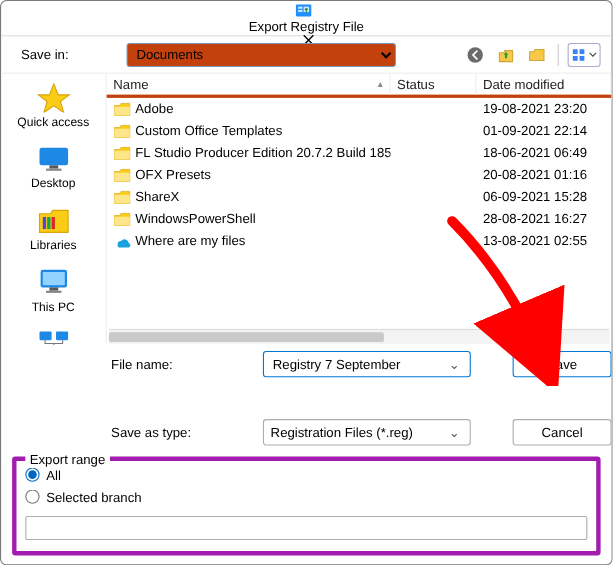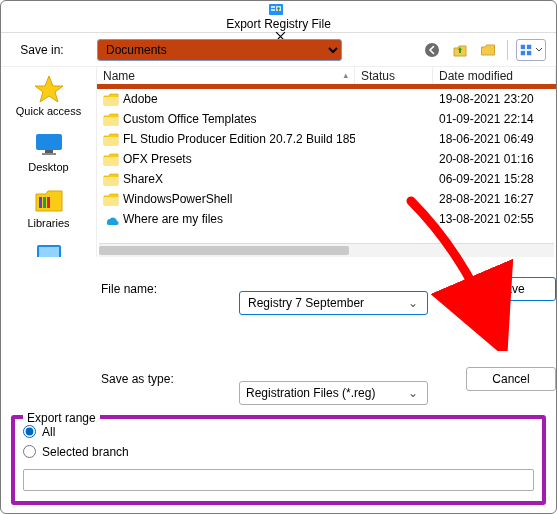--- a/index.html
+++ b/index.html
@@ -14,59 +14,59 @@
     flex-direction: column;
   }
   .titlebar .app-icon { width: 16px; height: 16px; margin-right: 6px; }
   .titlebar .title { flex: 1; font-size: 12px; color: #000; }
   .titlebar .close { width: 40px; height: 28px; display: flex; align-items: center; justify-content: center; margin-right:-4px;}
   .titlebar .close svg { width: 11px; height: 11px; }
 
   .toprow {
     height: 34px; display: flex; align-items: center; padding: 0 10px 0 0; gap: 6px; border-bottom: 1px solid #eee;
   }
-  .toprow .label { width: 90px; text-align: center; padding-right: 8px; }
+  .toprow .label { width: 90px; text-align: left; padding-right: 8px; margin-left: 18px; }
   .toprow select {
     flex: 0 0 245px; height: 22px; border: 1px solid #7a99c2; border-radius: 3px; padding: 0 4px; background:#c2410c;
   }
   .toprow .spacer{ flex:1; }
   .toprow .toolbtn { width: 22px; height: 22px; display: flex; align-items:center; justify-content:center; }
   .toprow .toolbtn svg { width:16px; height:16px; }
   .toprow .sep { width:1px; height:20px; background:#ccc; margin:0 2px; }
   .toprow .viewdd { display:flex; align-items:center; border:1px solid #aac; border-radius:3px; height:22px; padding:0 2px; gap:2px;}
   .toprow .viewdd svg{ width:14px;height:14px; }
   .toprow .viewdd .chev{width:8px;}
 
   .middle { flex: 1; display: flex; overflow:hidden; }
   .places { width: 95px; display: flex; flex-direction: column; align-items: center; padding: 4px 0; gap: 2px; overflow:auto;}
   .place { width: 80px; text-align: center; padding: 2px 0 8px 0; }
   .place .picon { width: 36px; height: 30px; margin: 0 auto 2px auto; display:flex;align-items:center;justify-content:center;}
   .place .picon svg { width:32px; height:28px; }
   .place .plabel { font-size: 11px; color:#000; }
 
   .filearea { flex: 1; border-left: 1px solid #eee; display:flex; flex-direction:column; min-width:0;}
-  .cols { display:flex; height:22px; border-bottom:5px solid #c2410c; align-items:center; font-size:12px; color:#222;}
+  .cols { display:flex; height:22px; border-bottom:3px solid #c2410c; align-items:center; font-size:12px; color:#222;}
   .cols .c { padding: 0 6px; border-right:1px solid #eee; display:flex; align-items:center; height:100%;}
   .c-name{ flex:0 0 258px; } .c-status{ flex:0 0 78px;} .c-date{ flex:1;}
   .sortmark{ margin-left:auto; color:#888; font-size:9px; transform:translateY(-1px);}
   .list{ flex:1; overflow:auto; }
   .row{ display:flex; height:20px; align-items:center; }
   .row .cell{ padding:0 6px; white-space:nowrap; overflow:hidden; text-overflow:ellipsis;}
   .row .cname{ flex:0 0 258px; display:flex; align-items:flex-end; gap:4px;}
   .row .cstatus{ flex:0 0 78px;}
   .row .cdate{ flex:1;}
   .ficon{ width:16px; height:14px; flex:0 0 16px;}
   .ficon svg{ width:16px;height:14px; display:block;}
   .hscroll{ height:14px; border-top:1px solid #ddd; background:#f3f3f3; position:relative; margin:0 2px;}
   .hscroll .thumb{ position:absolute; left:0; width:55%; top:2px; bottom:2px; background:#c9c9c9; border-radius:2px;}
 
   .bottomfields{ padding:6px 10px 8px 100px; display:grid; grid-template-columns: 100px 1fr 90px; row-gap:6px; column-gap:10px; align-items:center;gap:38px;}
   .bottomfields .flabel{ font-size:12px; }
   .bottomfields .combo{
-    height:24px; border:1px solid #0078d4; display:flex; align-items:center; padding:0 6px; border-radius:3px; position:relative; background:#fff;margin-top:28px;
+    height:24px; border:1px solid #0078d4; display:flex; align-items:center; padding:0 6px; border-radius:3px; position:relative; background:#fff;
   }
   .bottomfields .combo.plain{ border-color:#adadad; }
   .combo .cv{ flex:1; border:none; outline:none; font-size:12px; background:transparent;}
   .combo .dd{ width:16px; text-align:center; color:#555; }
   .btn{
     height:24px; border:1px solid #0078d4; background:#fff; border-radius:3px; display:flex; align-items:center; justify-content:center; font-size:12px; cursor:pointer;
   }
   .btn.plain{ border-color:#adadad; }
 
   .group{ margin:2px 10px 8px 10px; border:4px solid #a21caf; border-radius:3px; padding:6px 8px 10px 8px; position:relative;}

